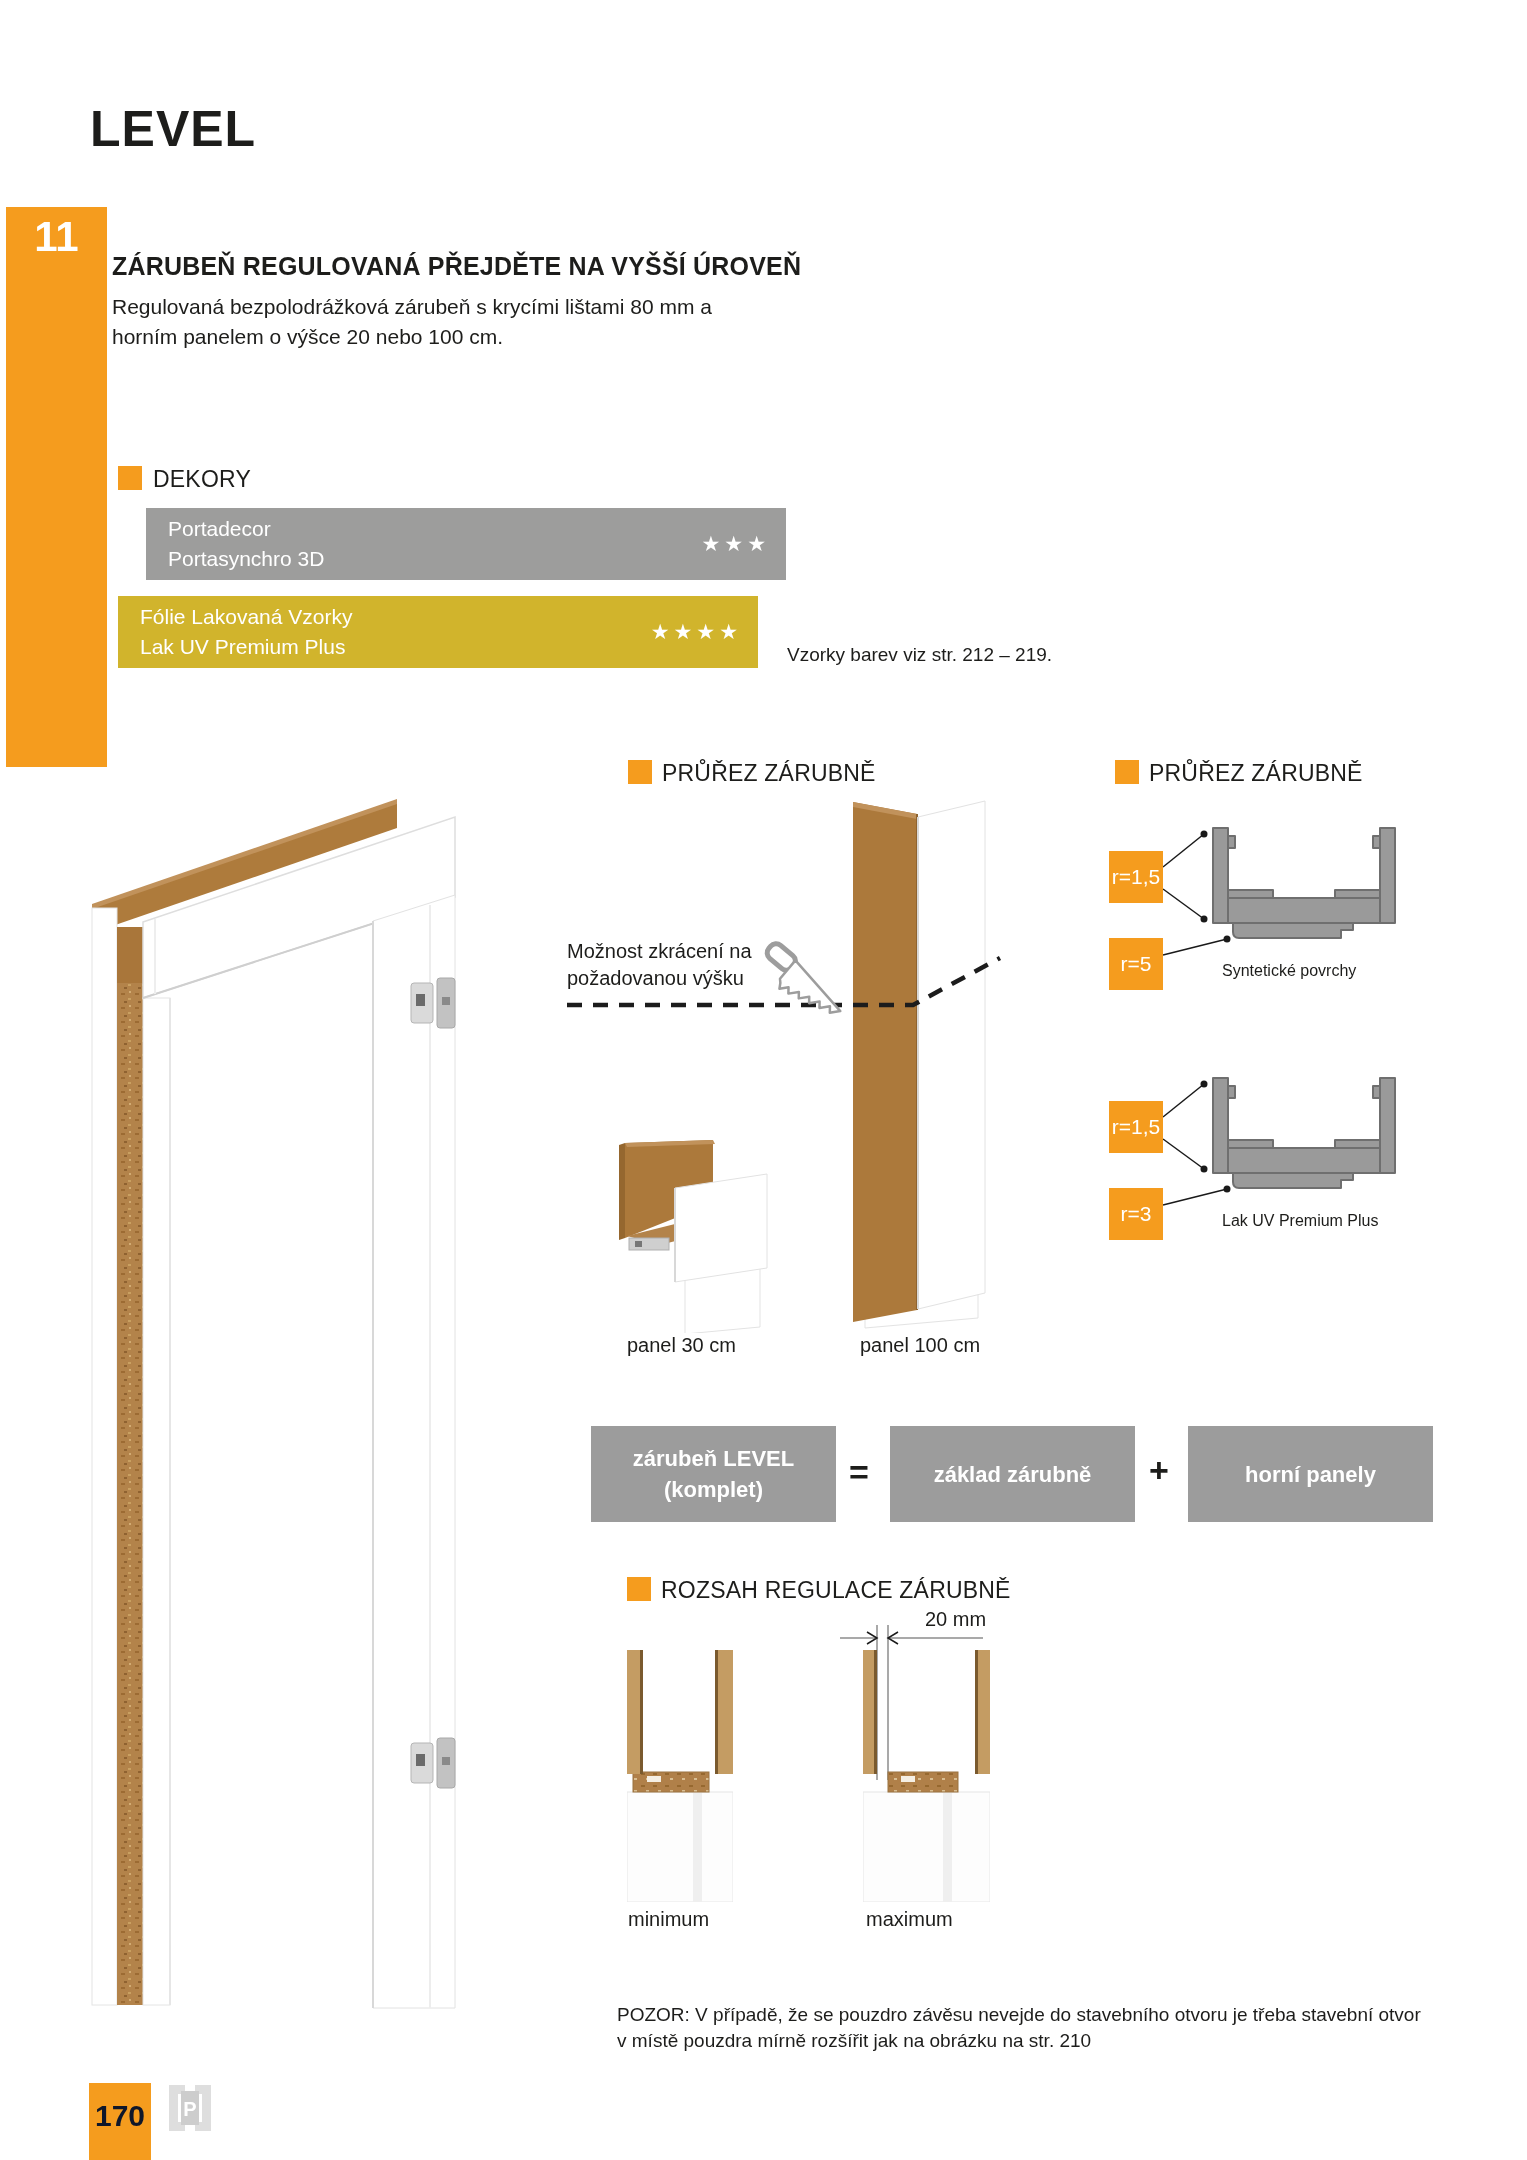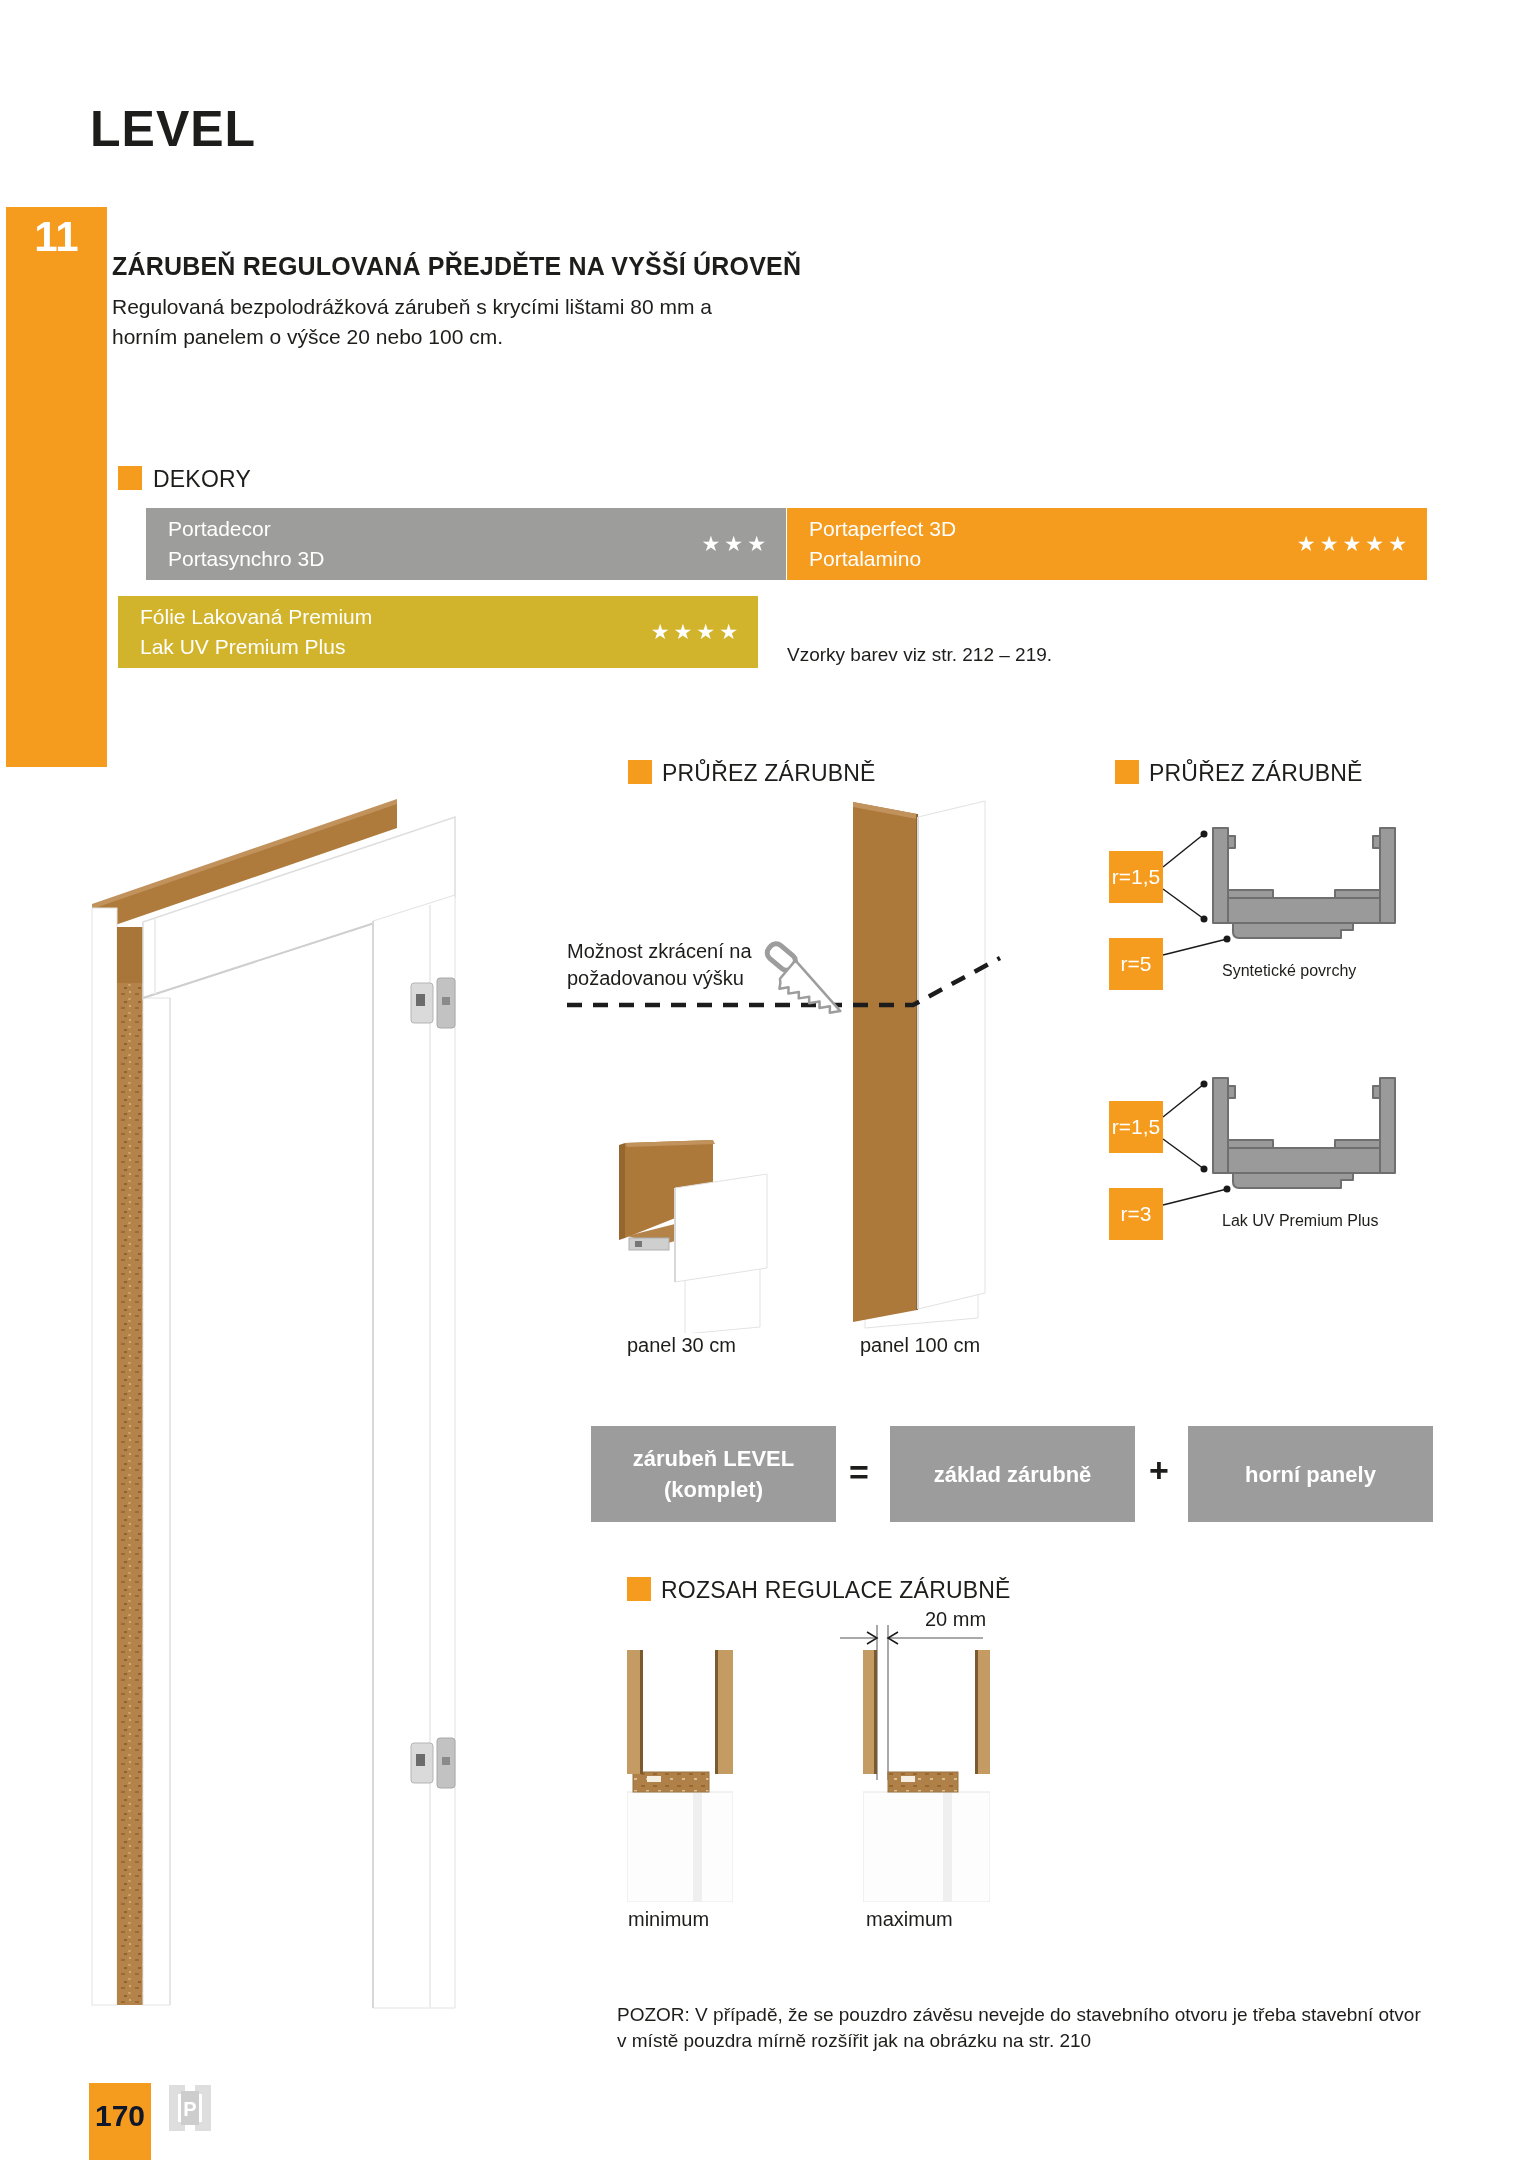--- a/index.html
+++ b/index.html
@@ -50,27 +50,22 @@
   <div class="abs intro-desc" style="left:112px;top:292px;width:634px;">Regulovaná bezpolodrážková zárubeň s krycími lištami 80 mm a horním panelem o výšce 20 nebo 100 cm.</div>
 
   <div class="abs sec-sq" style="left:118px;top:466px;"></div>
   <div class="abs sec-heading" style="left:153px;top:466px;">DEKORY</div>
 
   <div class="abs decor-bar bar-gray" style="left:118px;top:508px;">
     <span class="l1">Portadecor</span>
     <span class="l2">Portasynchro 3D</span>
     <span class="stars">★★★</span>
   </div>
-  <div class="abs decor-bar bar-orange" style="left:787px;top:508px;">
-    <span class="l1">Portaperfect 3D</span>
-    <span class="l2">Portalamino</span>
-    <span class="stars">★★★★★</span>
-  </div>
   <div class="abs decor-bar bar-yellow" style="left:118px;top:596px;">
-    <span class="l1">Fólie Lakovaná Premium</span>
+    <span class="l1">Fólie Lakovaná Vzorky</span>
     <span class="l2">Lak UV Premium Plus</span>
     <span class="stars">★★★★</span>
   </div>
   <div class="abs note-text" style="left:787px;top:600px;">Vzorky barev viz str.  212 – 219.</div>
 
   <div class="abs sec-sq" style="left:628px;top:760px;"></div>
   <div class="abs sec-heading" style="left:662px;top:760px;">PRŮŘEZ ZÁRUBNĚ</div>
   <div class="abs sec-sq" style="left:1115px;top:760px;"></div>
   <div class="abs sec-heading" style="left:1149px;top:760px;">PRŮŘEZ ZÁRUBNĚ</div>
 

